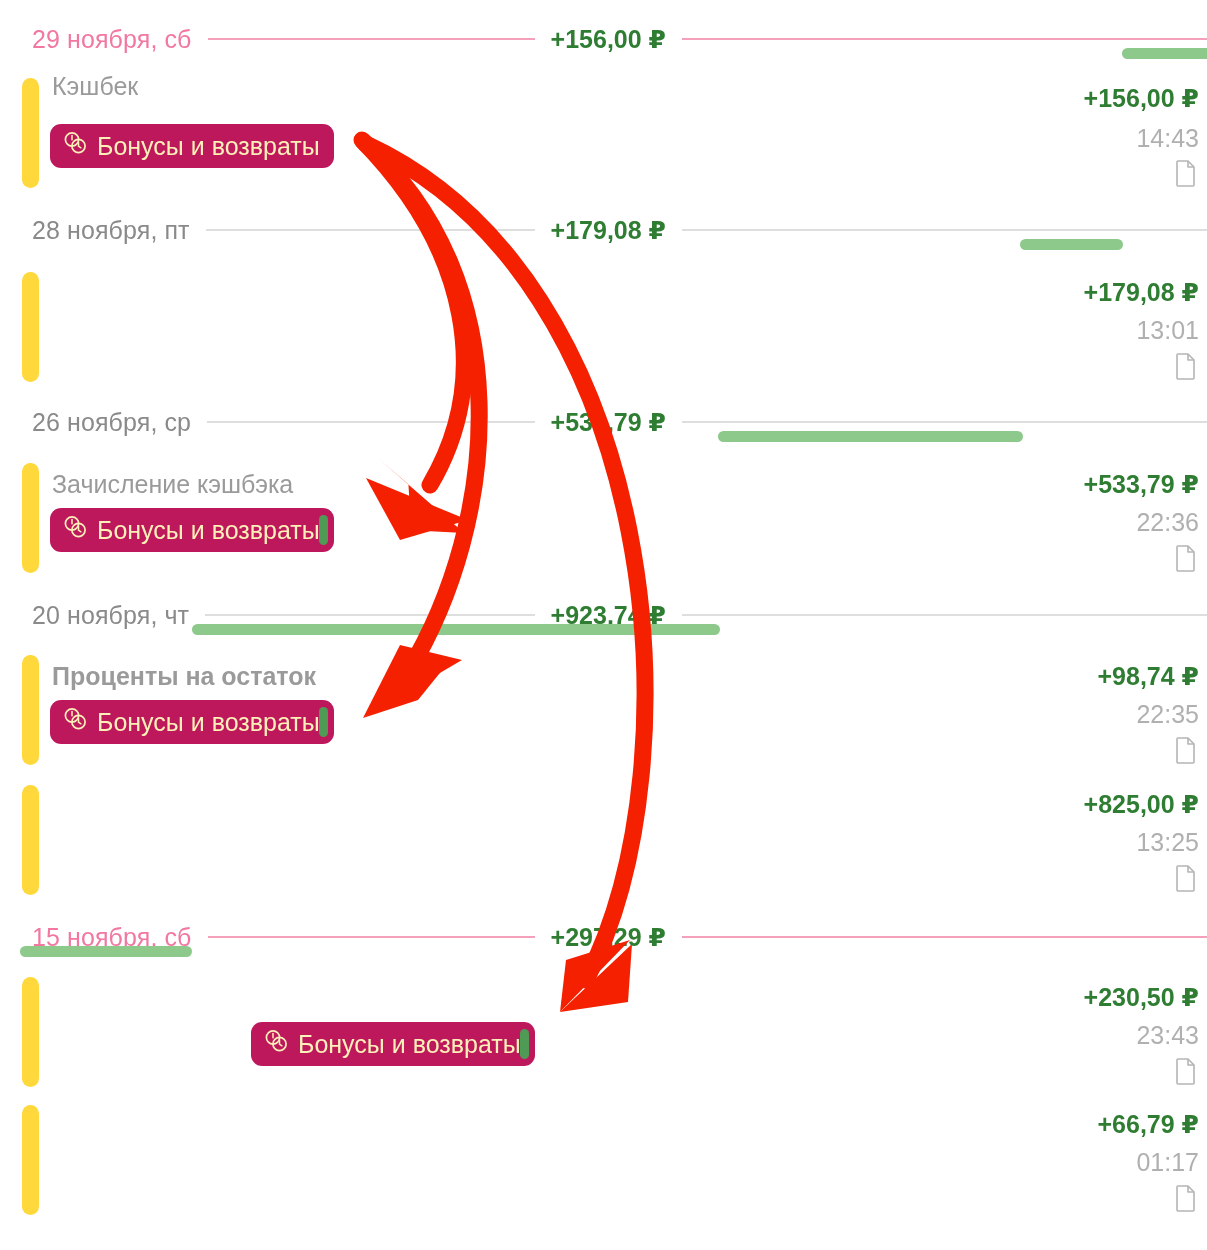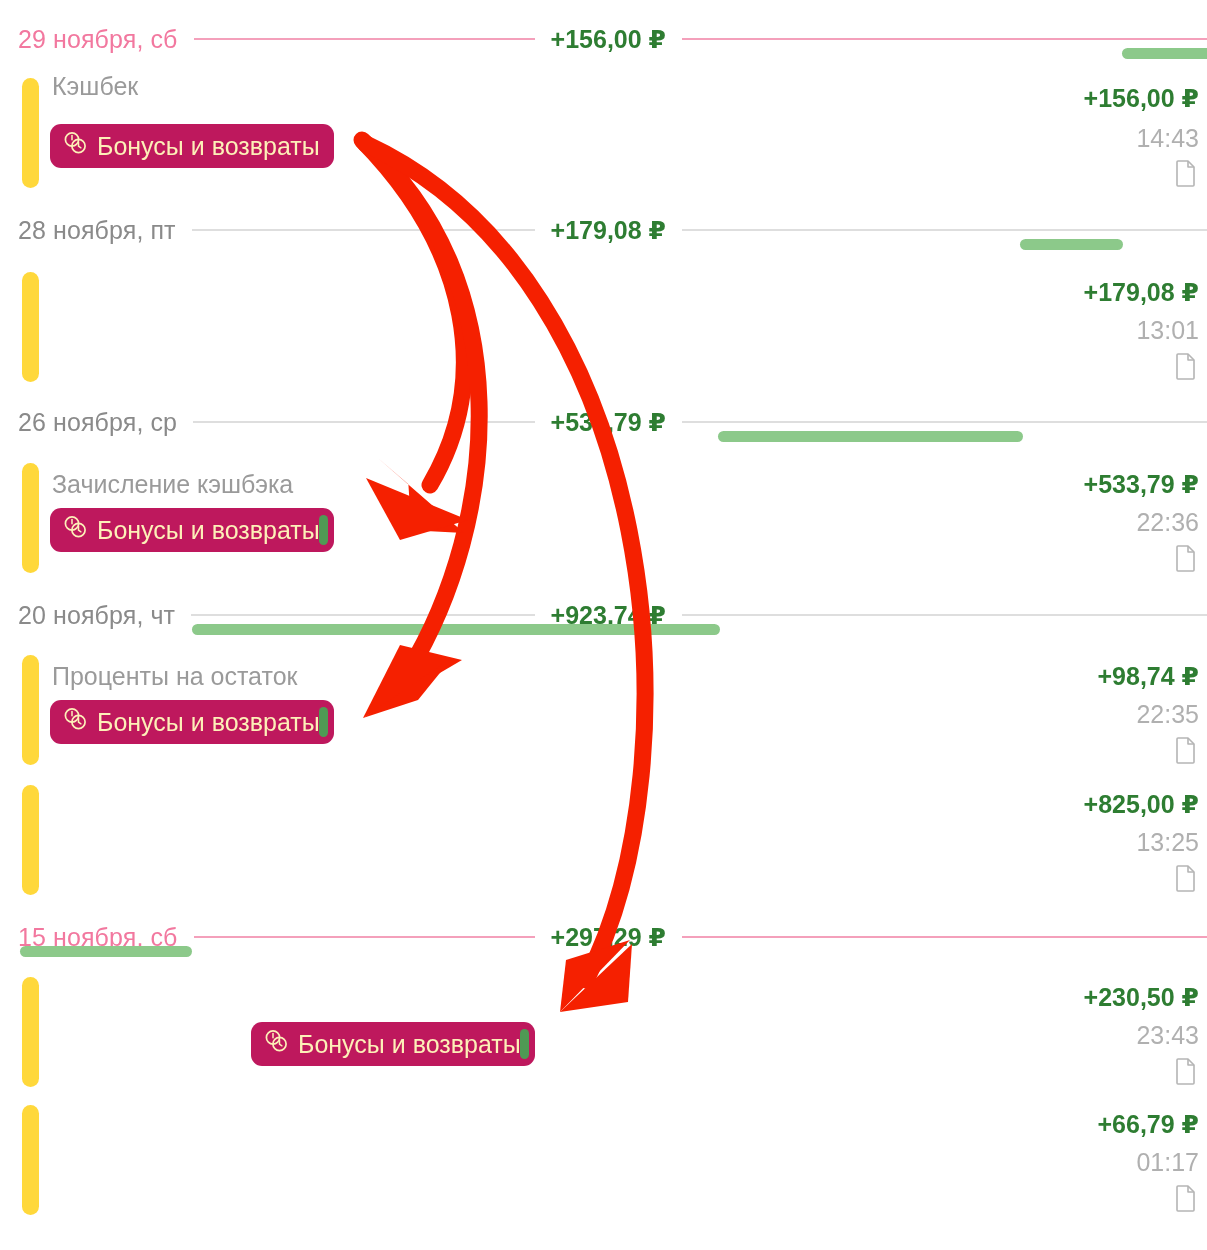--- a/index.html
+++ b/index.html
@@ -22,21 +22,21 @@
 
   
   .date-row {
     position: absolute;
     left: 0;
     width: 1207px;
     height: 34px;
     display: flex;
     align-items: center;
     box-sizing: border-box;
-    padding-left: 18px;
+    padding-left: 32px;
     padding-right: 0px;
   }
   .date-label {
     font-size: 25px;
     color: #8a8a8a;
     white-space: nowrap;
     letter-spacing: 0.1px;
   }
   .date-row.pink .date-label { color: #f2789f; }
   .date-rule {
@@ -237,21 +237,21 @@
 
   <div class="date-row" style="top:598px;">
     <span class="date-label">20 ноября, чт</span>
     <span class="date-rule"></span>
     <span class="date-total">+923,74 ₽</span>
     <span class="date-rule-after"></span>
   </div>
   <div class="hl-bar" style="left:192px;top:624px;width:528px;"></div>
 
   <div class="ymark" style="top:655px;height:110px;"></div>
-  <div class="tx-title" style="left:52px;top:662px;">Проценты на остаток</div>
+  <div class="tx-title" style="left:52px;top:662px;font-weight:bold;">Проценты на остаток</div>
   <div class="tag orange" style="left:50px;top:700px;">
     <span class="tag-icon">
       <svg width="26" height="26" viewBox="0 0 26 26" fill="none" xmlns="http://www.w3.org/2000/svg">
         <circle cx="10" cy="9.5" r="6.6" stroke="#fdf0b8" stroke-width="1.7"></circle>
         <path d="M10 5.4v4.3" stroke="#fdf0b8" stroke-width="1.5" stroke-linecap="round"></path>
         <circle cx="16.5" cy="16" r="6.6" stroke="#fdf0b8" stroke-width="1.7"></circle>
         <path d="M16.5 12v4.2l2.4 1.6" stroke="#fdf0b8" stroke-width="1.5" stroke-linecap="round"></path>
       </svg>
     </span>
     <span class="tag-label">Бонусы и возвраты</span>

